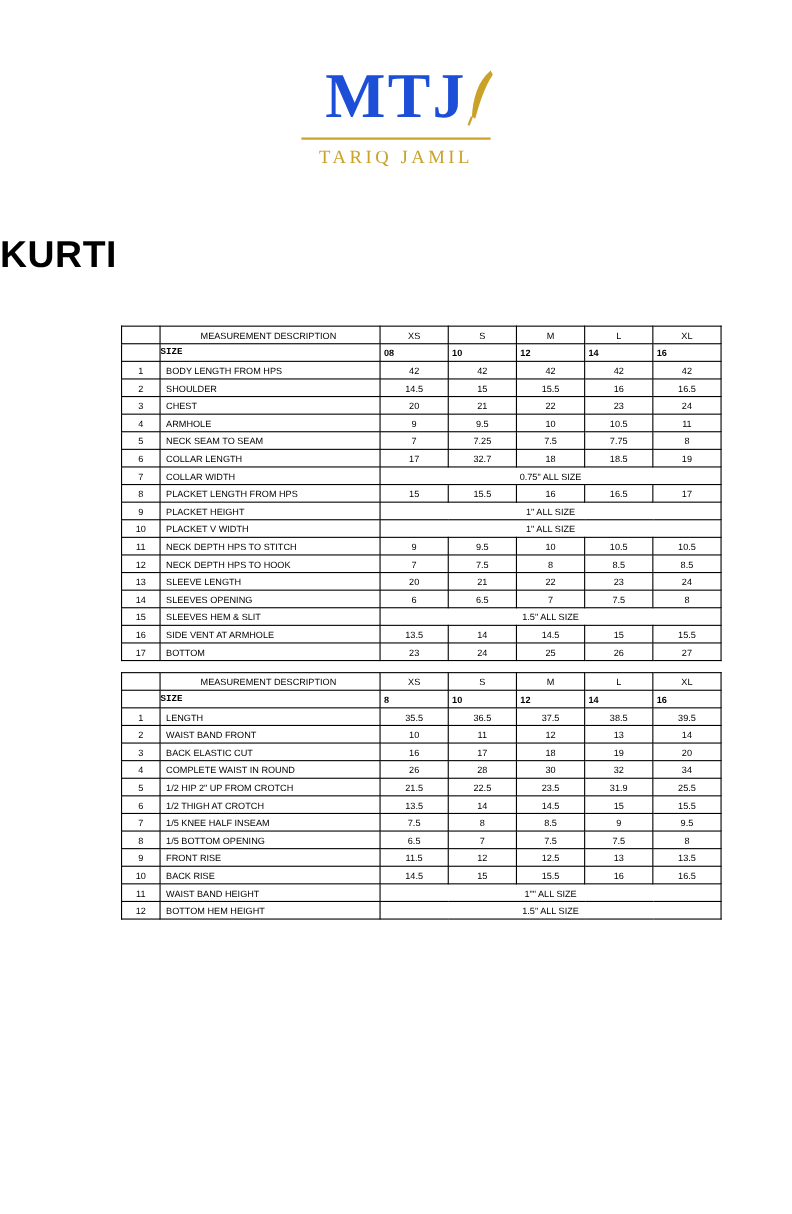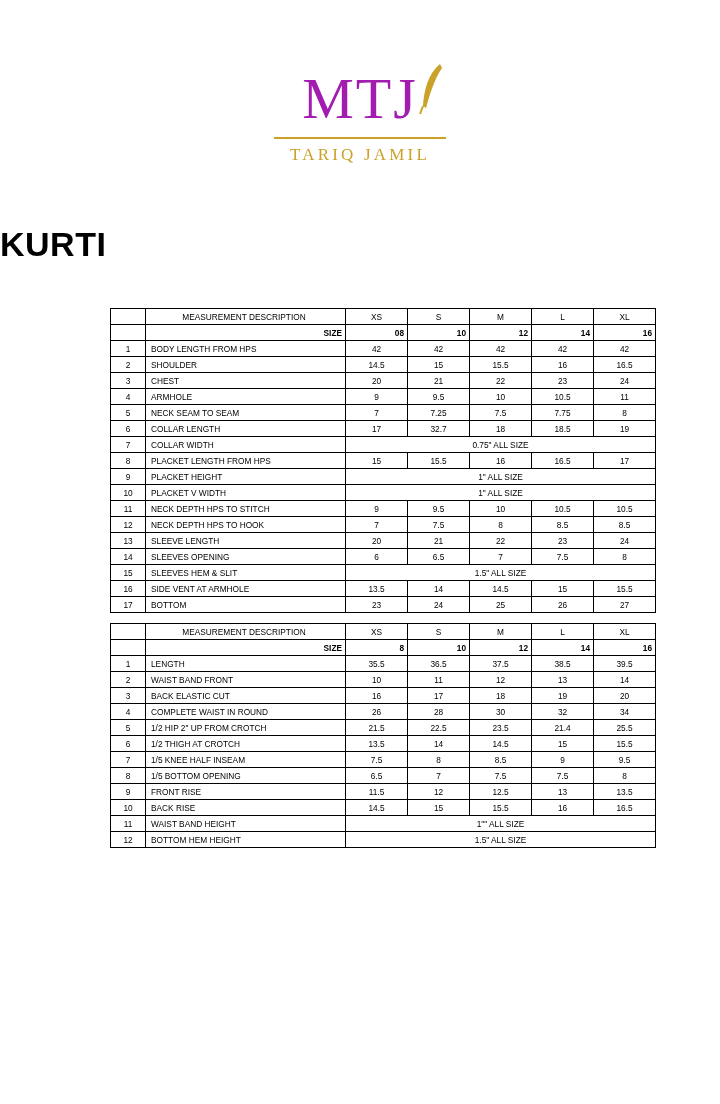--- a/index.html
+++ b/index.html
@@ -23,25 +23,24 @@
     padding-top: 58px;
   }
   .logo-mark {
     display: inline-block;
     position: relative;
     line-height: 1;
   }
   .logo-mtj {
     font-family: "Liberation Serif", serif;
     font-size: 58px;
-    font-weight: normal;
+    font-weight: bold;
     letter-spacing: 2px;
-    color: #a21caf;
+    color: #1d4ed8;
     display: inline-block;
-    margin-top: 12px;
   }
   .logo-feather {
     position: absolute;
     right: -26px;
     top: 2px;
     width: 26px;
     height: 58px;
   }
   .logo-rule {
     width: 172px;
@@ -95,22 +94,22 @@
     vertical-align: middle;
     white-space: nowrap;
     overflow: hidden;
   }
   .col-idx   { width: 28px; text-align: center; }
   .col-desc  { width: 196px; text-align: left; padding-left: 5px !important; }
   .col-size  { width: 55px; text-align: center; }
 
   .hdr td { font-weight: normal; font-size: 8.3px; }
   .hdr .col-desc { text-align: center; padding-left: 0 !important; }
-  .sizerow td { font-weight: bold; text-align: right; }
-  .sizerow .col-desc { text-align: right; padding-left: 0 !important; }
+  .sizerow td { font-weight: bold; text-align: left; }
+  .sizerow .col-desc { text-align: left; padding-left: 0 !important; font-family: Liberation Mono, monospace; }
   .span-note { text-align: center; }
 </style>
 </head>
 <body>
 
 <div class="logo-block">
   <div class="logo-mark">
     <span class="logo-mtj">MTJ</span>
     <svg class="logo-feather" viewBox="0 0 26 58">
       <path d="M22 4 C10 14 6 30 5 46 L8 48 C12 34 16 20 24 8 Z" fill="#c9a227"></path>
@@ -341,21 +340,21 @@
           <td class="col-size">30</td>
           <td class="col-size">32</td>
           <td class="col-size">34</td>
         </tr>
         <tr>
           <td class="col-idx">5</td>
           <td class="col-desc">1/2 HIP 2" UP FROM CROTCH</td>
           <td class="col-size">21.5</td>
           <td class="col-size">22.5</td>
           <td class="col-size">23.5</td>
-          <td class="col-size">21.4</td>
+          <td class="col-size">31.9</td>
           <td class="col-size">25.5</td>
         </tr>
         <tr>
           <td class="col-idx">6</td>
           <td class="col-desc">1/2 THIGH AT CROTCH</td>
           <td class="col-size">13.5</td>
           <td class="col-size">14</td>
           <td class="col-size">14.5</td>
           <td class="col-size">15</td>
           <td class="col-size">15.5</td>

